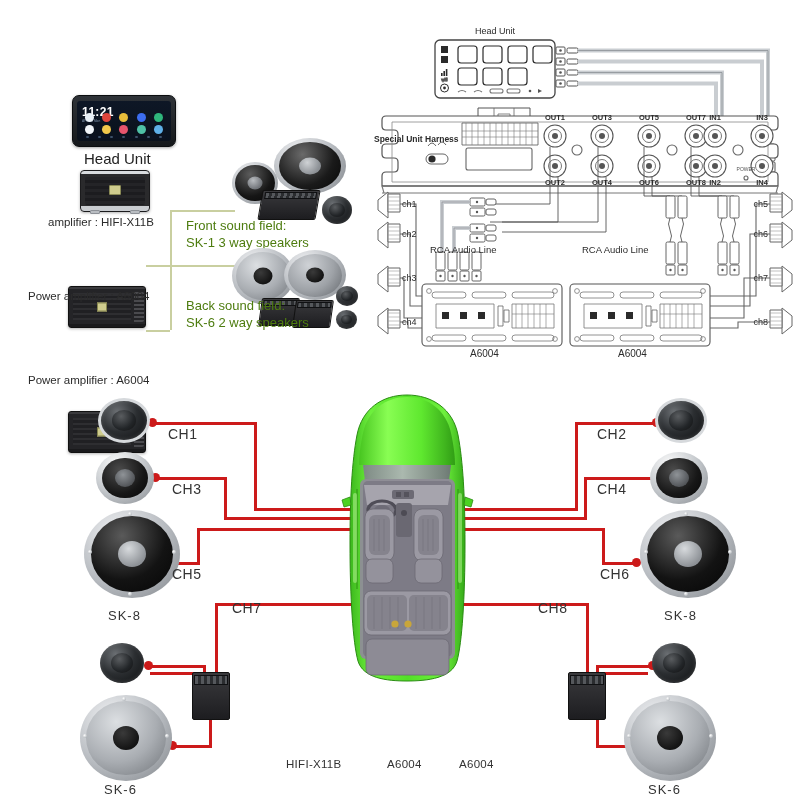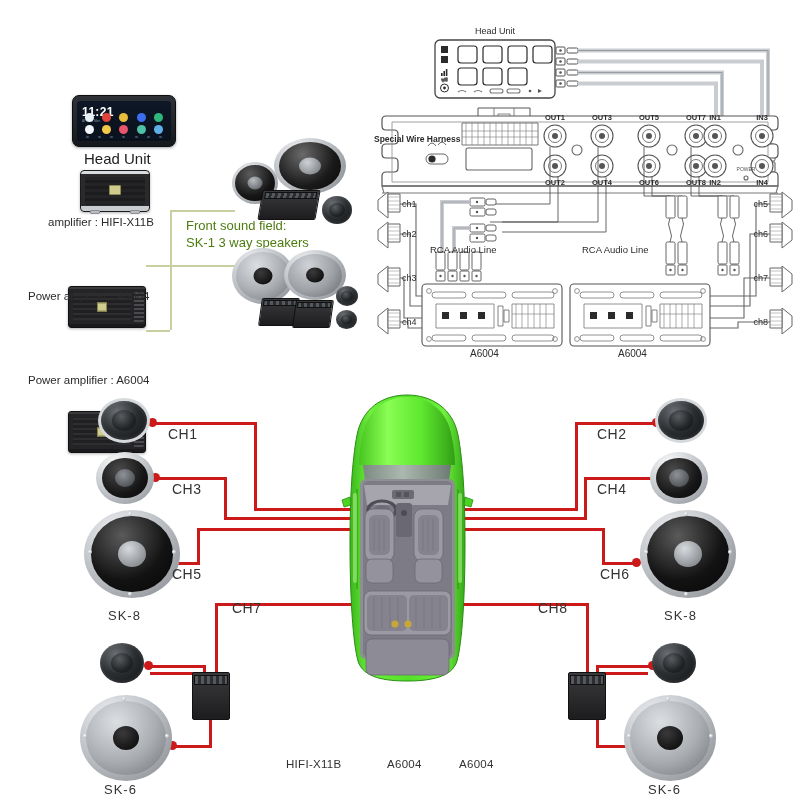--- a/index.html
+++ b/index.html
@@ -229,20 +229,24 @@
     <div class="tweeter" style="left:104px; top:62px; width:21px; height:19px;">
         <span class="tdome"></span>
       </div>
     <div class="xover" style="left:28px; top:50px; width:38px; height:28px; transform:skewX(-8deg);">
         <span class="terms"></span>
       </div>
     <div class="xover" style="left:62px; top:52px; width:38px; height:28px; transform:skewX(-8deg);">
         <span class="terms"></span>
       </div>
   </div>
+  <div class="abs lbl field-label" style="left:186px; top:298px;">
+    <div>Back sound field:</div>
+    <div>SK-6 2 way speakers</div>
+  </div>
 
   <div class="abs" style="left:370px; top:26px; width:430px; height:345px;">
 
     <div class="lbl cap-sm abs" style="left:105px; top:0px; font-size:9px;">Head Unit</div>
 
     <svg class="art" width="430" height="345" viewBox="0 0 430 345" style="position:absolute; left:0; top:0;">
       <g fill="none" stroke="#555" stroke-width="1.1">
 
         <rect x="65" y="14" width="120" height="58" rx="5" fill="#fff" stroke="#444" stroke-width="1.3"></rect>
 
@@ -691,21 +695,21 @@
         <text x="32" y="299">ch4</text>
       </g>
       <g font-family="Liberation Sans" font-size="9" fill="#2b2b2b" text-anchor="end">
         <text x="398" y="181">ch5</text>
         <text x="398" y="211">ch6</text>
         <text x="398" y="255">ch7</text>
         <text x="398" y="299">ch8</text>
       </g>
     </svg>
 
-    <div class="abs lbl" style="left:4px; top:108px; font-size:8.5px; font-weight:bold;">Special Wire Harness</div>
+    <div class="abs lbl" style="left:4px; top:108px; font-size:8.5px; font-weight:bold;">Special Unit Harness</div>
 
     <div class="abs lbl" style="left:60px; top:218px; font-size:9.5px;">RCA Audio Line</div>
     <div class="abs lbl" style="left:212px; top:218px; font-size:9.5px;">RCA Audio Line</div>
 
     <div class="abs lbl" style="left:100px; top:322px; font-size:10px;">A6004</div>
     <div class="abs lbl" style="left:248px; top:322px; font-size:10px;">A6004</div>
   </div>
 
   <div class="redline rh" style="left:152px; top:422px; width:105px;"></div>
   <div class="redline rv" style="left:254px; top:422px; height:89px;"></div>

